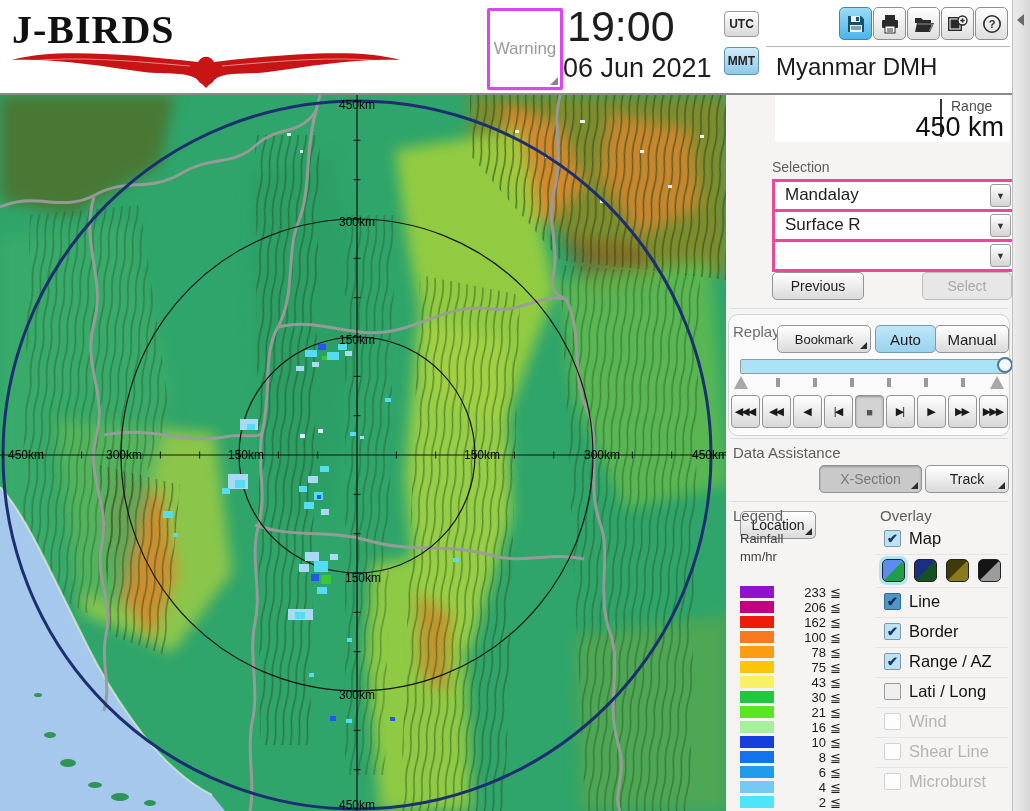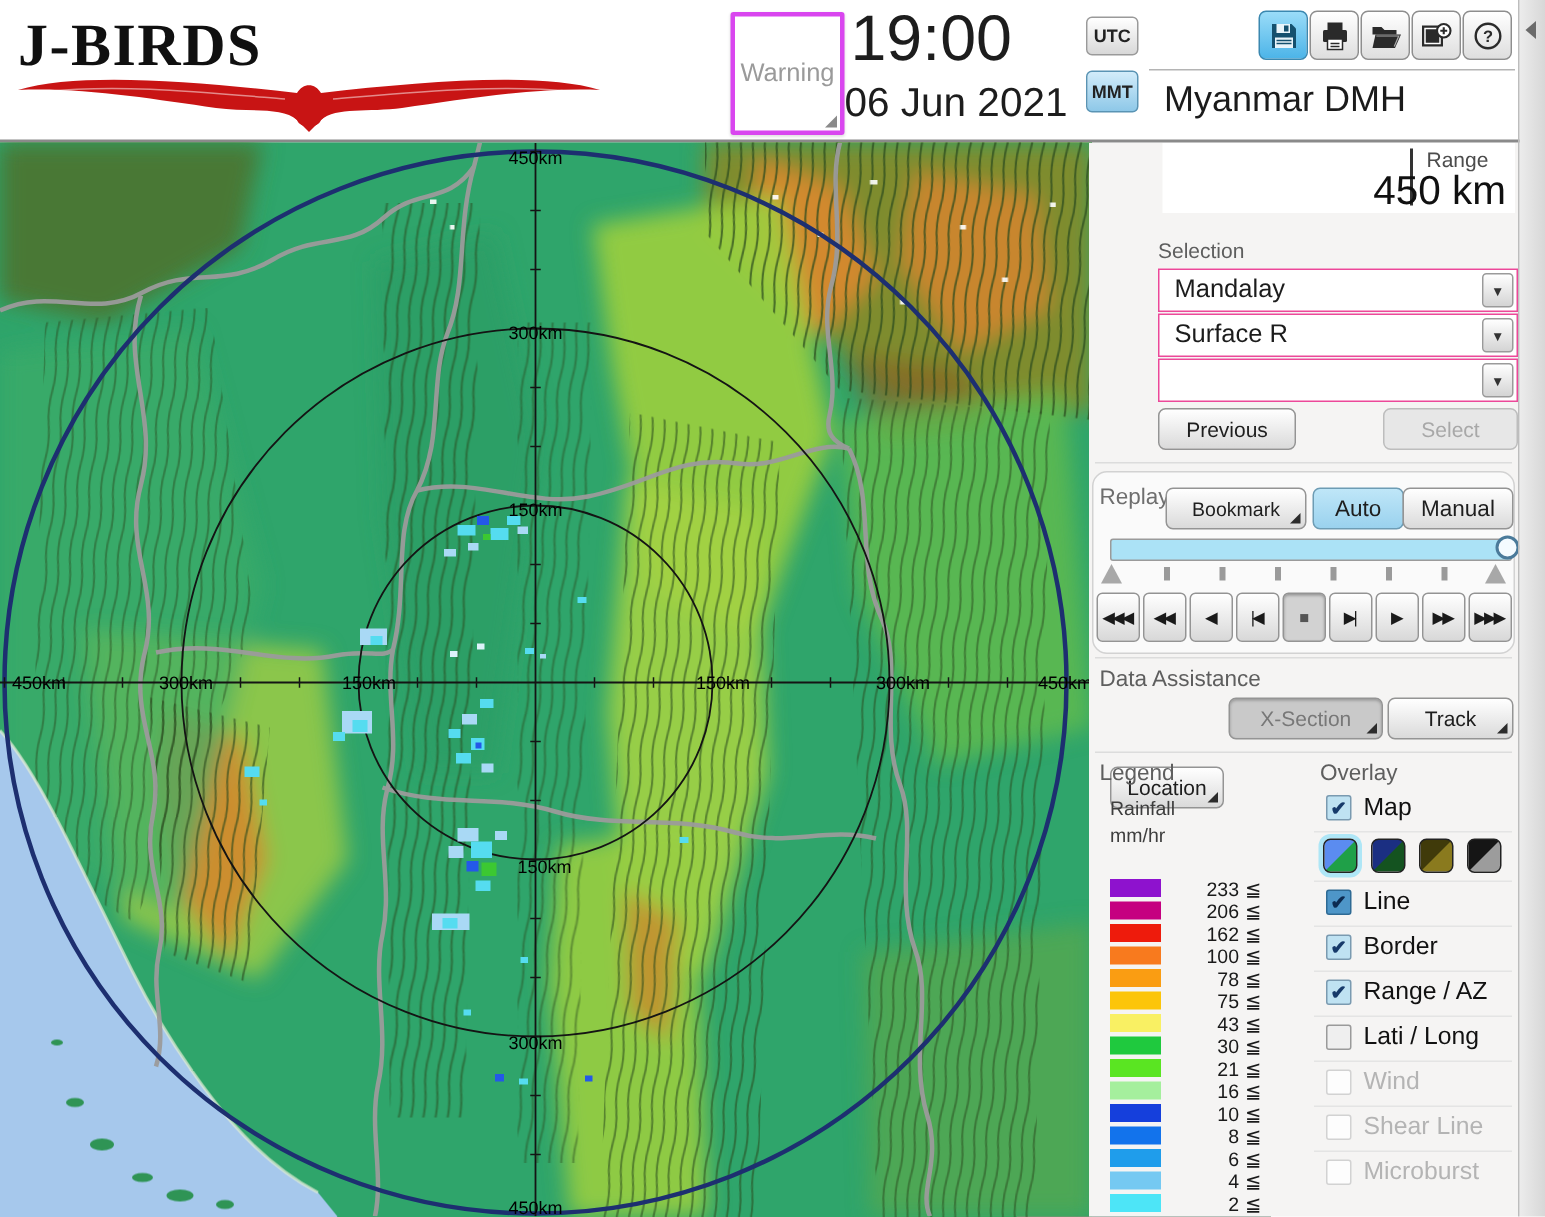--- a/index.html
+++ b/index.html
@@ -40,21 +40,21 @@
   #zoom-track{position:absolute;left:12px;top:36px;width:6px;height:132px;background:#c8c8c8;border:1px solid #9a9a9a;border-radius:2px;}
   #zoom-handle{position:absolute;left:3px;top:148px;width:24px;height:14px;background:linear-gradient(#fdfdfd,#cfcfcf);border:1px solid #8e8e8e;border-radius:3px;cursor:pointer;}
 
   
   #panel{position:absolute;left:726px;top:95px;width:286px;height:716px;background:#f5f4f3;}
   #range-box{position:absolute;left:49px;top:0px;width:235px;height:47px;background:#fff;}
   #range-divider{position:absolute;left:165px;top:4px;width:2px;height:38px;background:#333;}
   #range-label{position:absolute;left:176px;top:3px;font-size:14px;color:#4c4c4c;}
   #range-value{position:absolute;right:6px;top:17px;font-size:27px;color:#101010;}
   #sel-label{position:absolute;left:46px;top:64px;font-size:14px;color:#5e5e5e;}
-  .combo{position:absolute;left:46px;width:238px;height:27px;background:#fff;border:1px solid #ec4899;}
+  .combo{position:absolute;left:46px;width:238px;height:27px;background:#fff;border:3px solid #ec4899;}
   .combo .val{position:absolute;left:10px;top:3px;font-size:17px;color:#1c1c1c;}
   .combo .dd{position:absolute;right:2px;top:2px;width:19px;height:21px;background:linear-gradient(#ffffff,#d4d4d4);border:1px solid #9a9a9a;border-radius:3px;font-size:9px;color:#333;display:flex;align-items:center;justify-content:center;cursor:pointer;}
   #combo1{top:84px;} #combo2{top:114px;} #combo3{top:144px;}
   .pbtn{position:absolute;height:26px;border:1px solid #949494;border-radius:5px;background:linear-gradient(#ffffff,#dadada);font-size:14px;color:#1e1e1e;display:flex;align-items:center;justify-content:center;cursor:pointer;}
   #prev-btn{left:46px;top:177px;width:90px;}
   #select-btn{left:196px;top:177px;width:88px;background:#e7e7e7;color:#a8a8a8;border-color:#bdbdbd;}
   .sep{position:absolute;left:4px;width:278px;height:1px;background:#dcdcdc;}
 
   
   #replay-group{position:absolute;left:2px;top:219px;width:280px;height:120px;border:1px solid #d2d2d2;border-radius:10px;background:#fafafa;}

